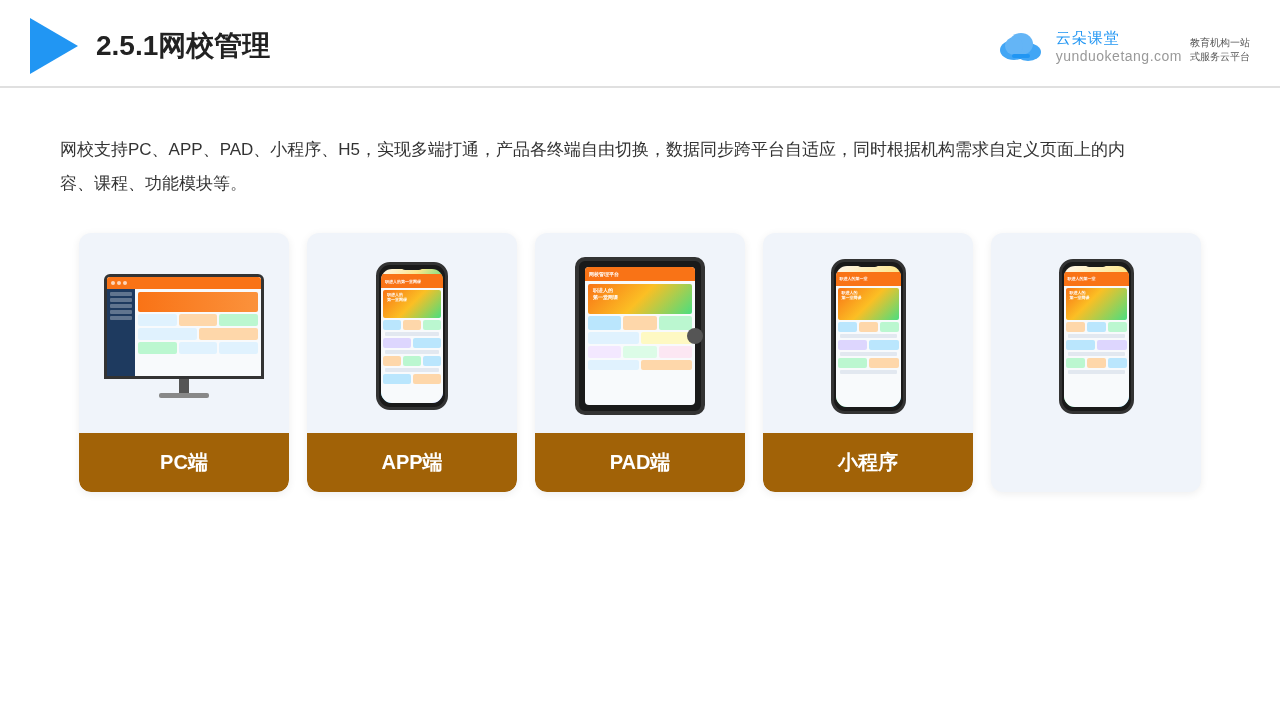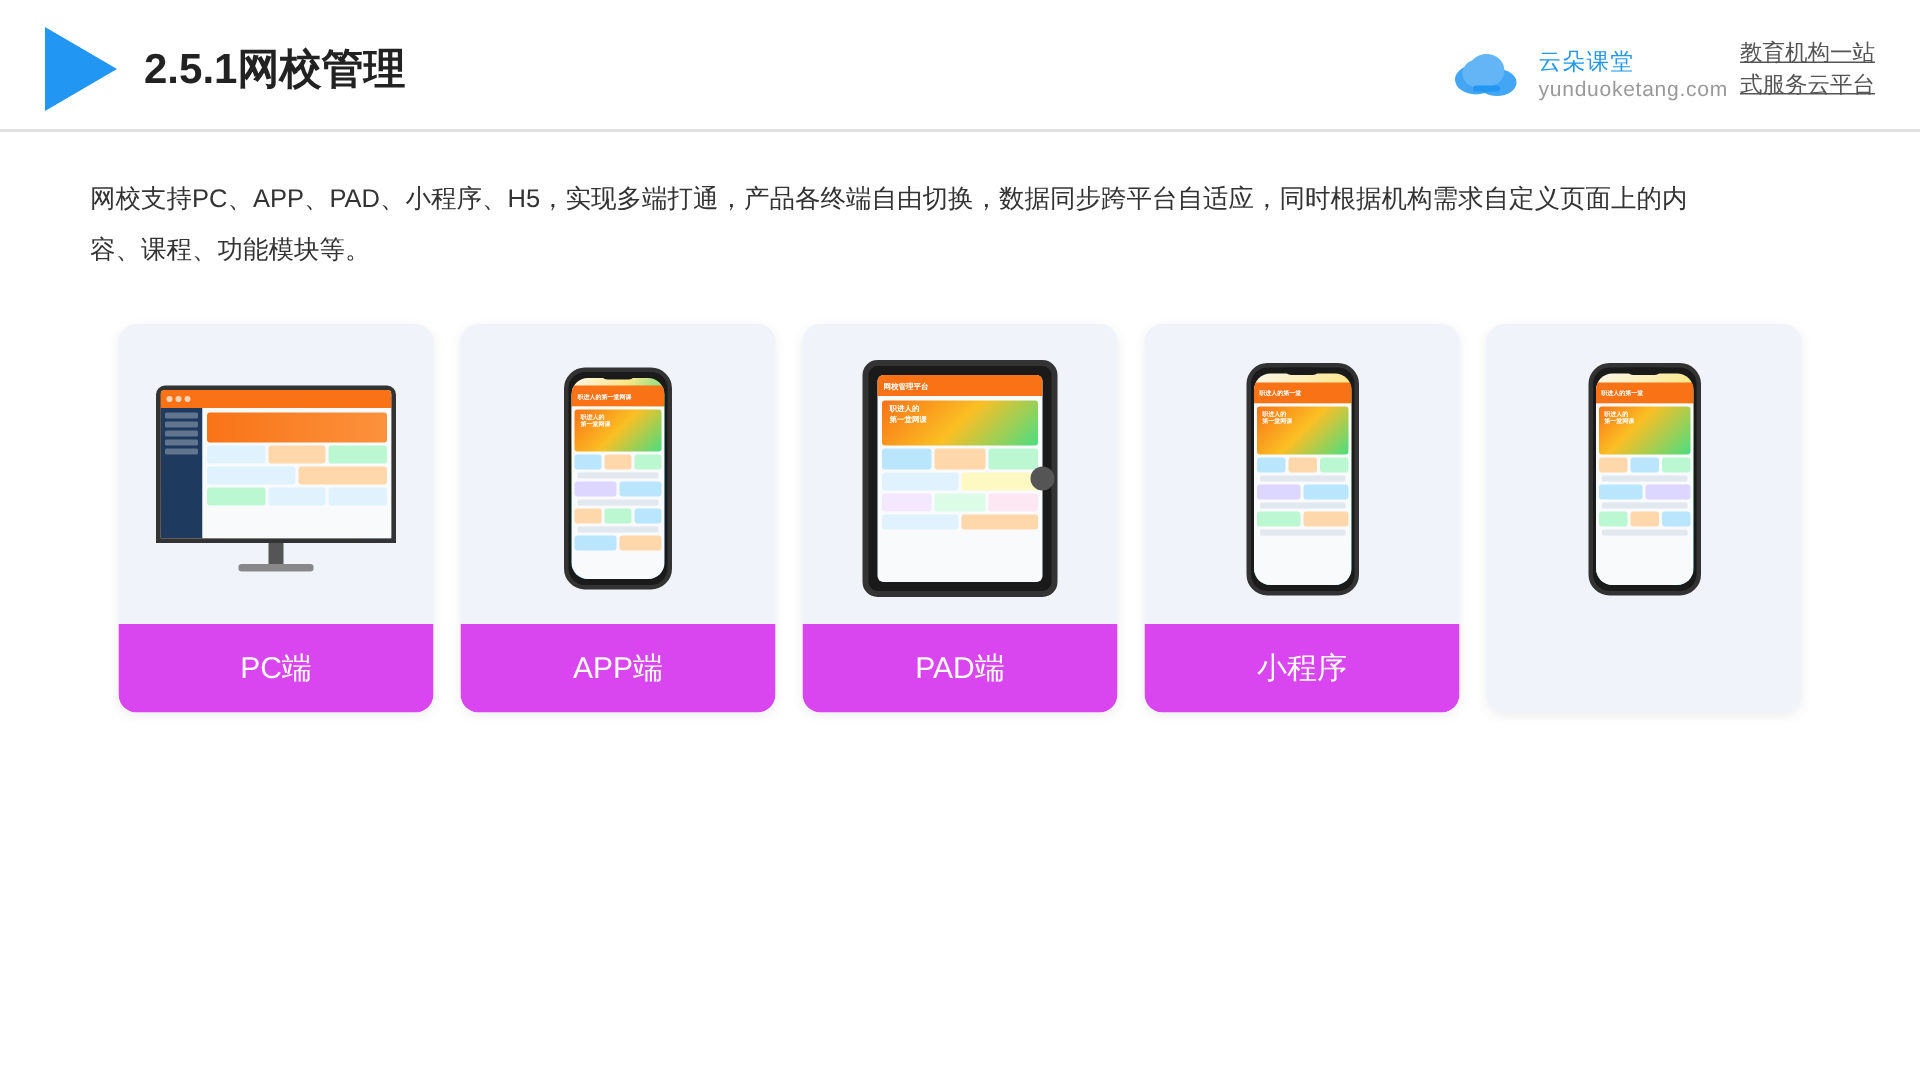--- a/index.html
+++ b/index.html
@@ -61,30 +61,29 @@
       color: #2196F3;
       font-weight: 500;
       letter-spacing: 1px;
     }
     .brand-domain {
       font-size: 14px;
       color: #999;
       letter-spacing: 0.5px;
     }
     .brand-slogan {
-      font-size: 15px;
+      font-size: 10px;
       color: #555;
       white-space: nowrap;
       line-height: 1.4;
-      text-decoration: underline;
     }
 
     
     .content {
-      padding: 28px 60px 20px 60px;
+      padding: 45px 60px 20px 60px;
     }
     .description {
       font-size: 17px;
       color: #333;
       line-height: 2.0;
       max-width: 1080px;
       margin-bottom: 32px;
     }
 
     
@@ -107,24 +106,24 @@
     .device-image-area {
       width: 100%;
       height: 200px;
       display: flex;
       align-items: center;
       justify-content: center;
       padding: 18px 12px 12px 12px;
     }
     .device-label-bar {
       width: 100%;
-      background: #d946ef;
+      background: #a16207;
       color: #fff;
       font-size: 20px;
-      font-weight: 400;
+      font-weight: 700;
       text-align: center;
       padding: 16px 0;
       border-radius: 0 0 12px 12px;
     }
 
     
     .pc-mockup {
       display: flex;
       flex-direction: column;
       align-items: center;

